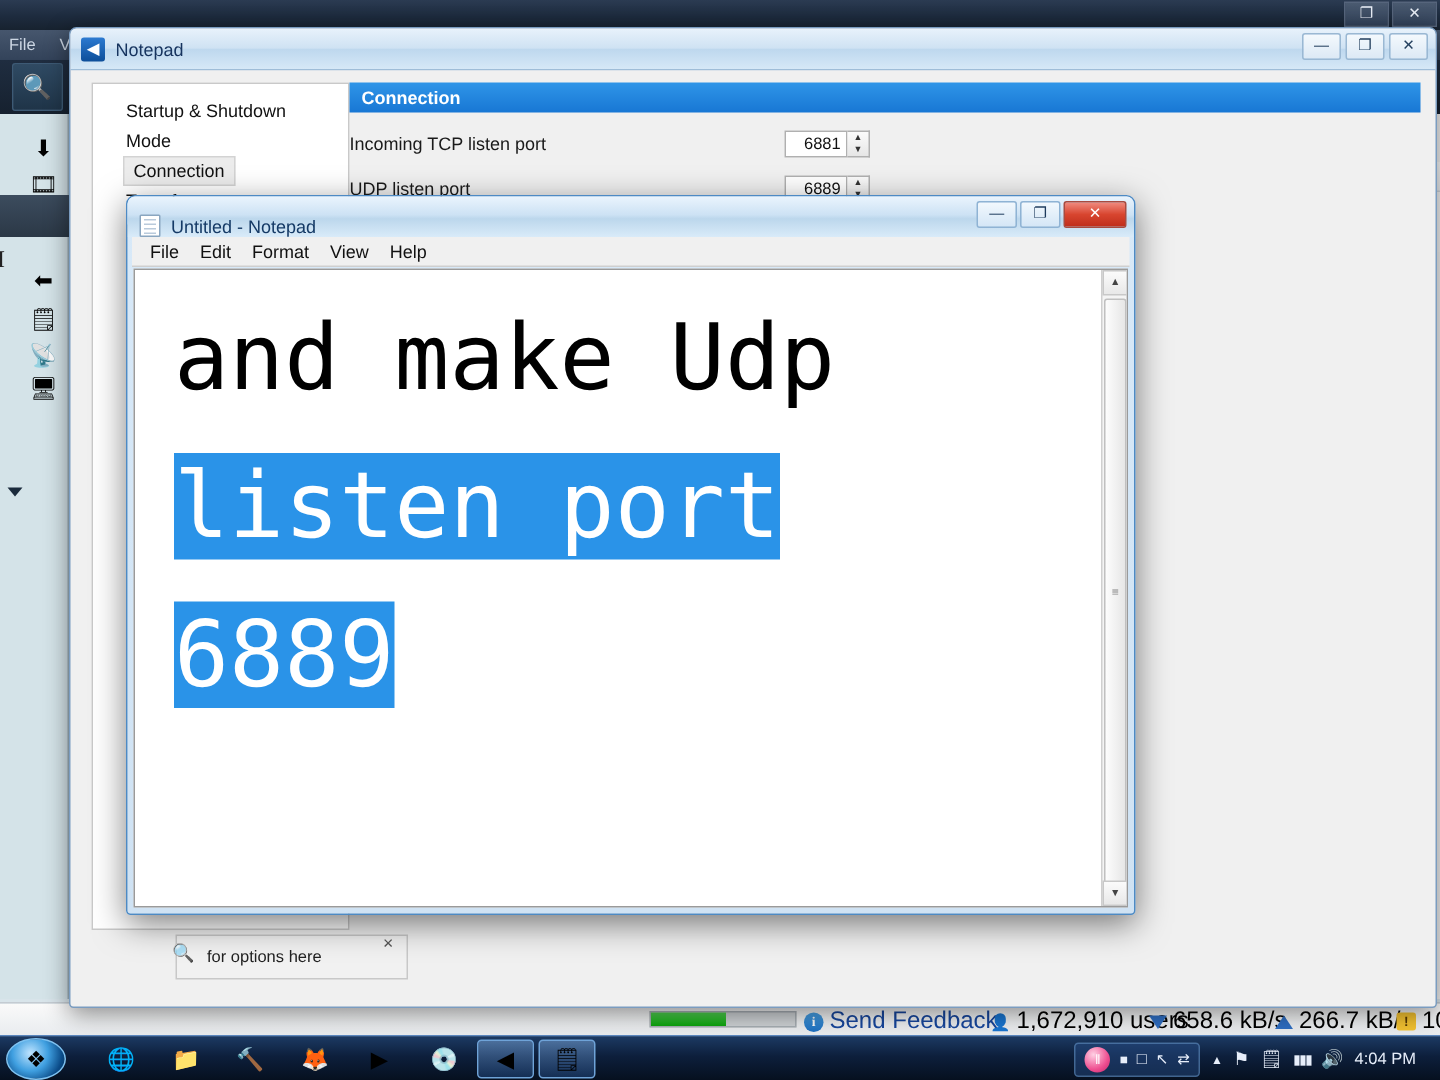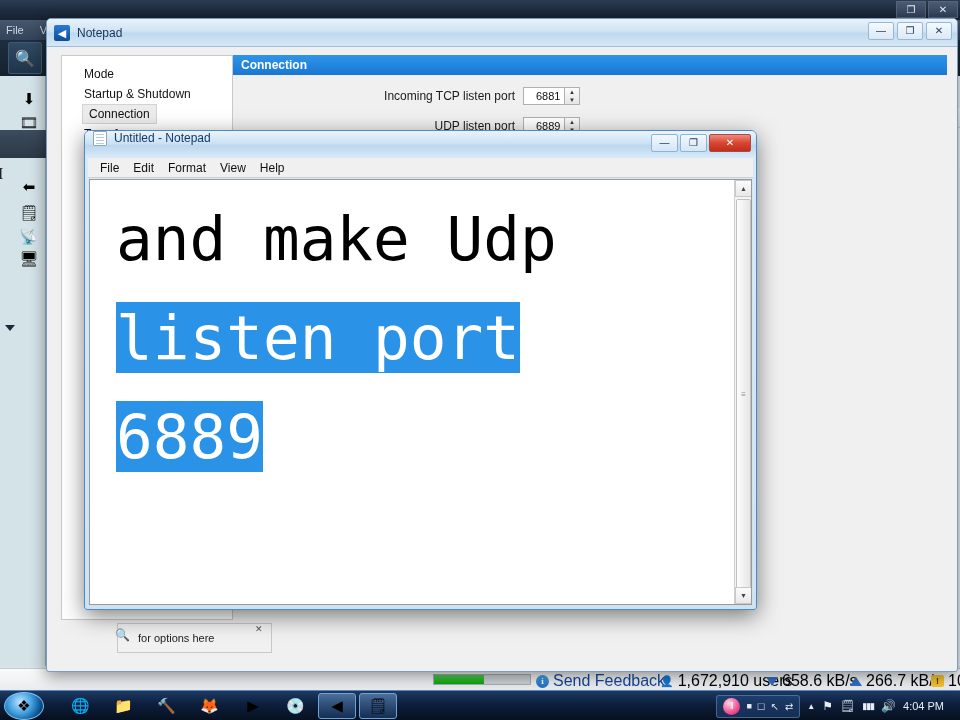--- a/index.html
+++ b/index.html
@@ -190,21 +190,21 @@
   }
   .opt-pane {
     position: absolute; left: 186px; top: 36px; right: 10px; height: 565px;
   }
   .pane-header {
     height: 20px; background: linear-gradient(180deg,#2f95e8 0%,#1877d4 100%);
     color: #fff; font-size: 12px; font-weight: bold;
     display: flex; align-items: center; padding-left: 8px;
   }
   .row { display: flex; align-items: center; margin-top: 12px; font-size: 12px; color: #1a1a1a; }
-  .row-label { width: 290px; text-align: right; padding-right: 8px; }
+  .row-label { width: 290px; text-align: left; padding-right: 8px; }
   .spin-wrap { display: flex; }
   .spin-input {
     width: 42px; height: 18px; border: 1px solid #b0b0b0; background: #fff;
     font-size: 11px; padding: 0 12px; line-height: 17px; color: #111;
   }
   .spin-btns {
     width: 15px; height: 18px; border: 1px solid #b0b0b0; border-left: none;
     background: linear-gradient(180deg,#fbfbfb,#e6e6e6);
     display: flex; flex-direction: column;
   }
@@ -228,21 +228,21 @@
   .tooltip-x { position: absolute; left: 208px; top: 605px; font-size: 9px; color: #555; }
 
   
   .notepad {
     position: absolute; left: 84px; top: 130px; width: 673px; height: 480px;
     border: 1px solid #4d8ac4; border-radius: 6px 6px 3px 3px;
     background: linear-gradient(180deg,#d8e9f8 0%,#cfe2f3 100%);
     box-shadow: 0 6px 22px rgba(0,0,0,.5);
   }
   .np-title {
-    height: 27px; display: flex; align-items: flex-start; padding-left: 8px; gap: 7px;
+    height: 27px; display: flex; align-items: flex-end; padding-left: 8px; gap: 7px;
     font-size: 12px; color: #153a66;
     background: linear-gradient(180deg,#eaf4fd 0%,#cde2f4 45%,#bcd7ec 55%,#d9ebf9 100%);
     border-radius: 5px 5px 0 0;
   }
   .np-icon {
     width: 14px; height: 15px; background: #fff; border: 1px solid #8aa6c0;
     border-radius: 1px; position: relative;
   }
   .np-icon::after {
     content:""; position:absolute; left:2px; top:2px; right:2px; height:1px;
@@ -375,22 +375,22 @@
       <span class="opt-icon">◀</span>
       <span>Notepad</span>
       <div class="opt-winbtns">
         <div class="opt-wb">—</div>
         <div class="opt-wb">❐</div>
         <div class="opt-wb">✕</div>
       </div>
     </div>
 
     <div class="opt-nav">
+      <div class="nav-item">Startup &amp; Shutdown</div>
       <div class="nav-item">Mode</div>
-      <div class="nav-item">Startup &amp; Shutdown</div>
       <div class="nav-item sel">Connection</div>
       <div class="nav-item">Transfer</div>
       <div class="nav-item">Files</div>
     </div>
 
     <div class="opt-pane">
       <div class="pane-header">Connection</div>
 
       <div class="row">
         <span class="row-label">Incoming TCP listen port</span>

